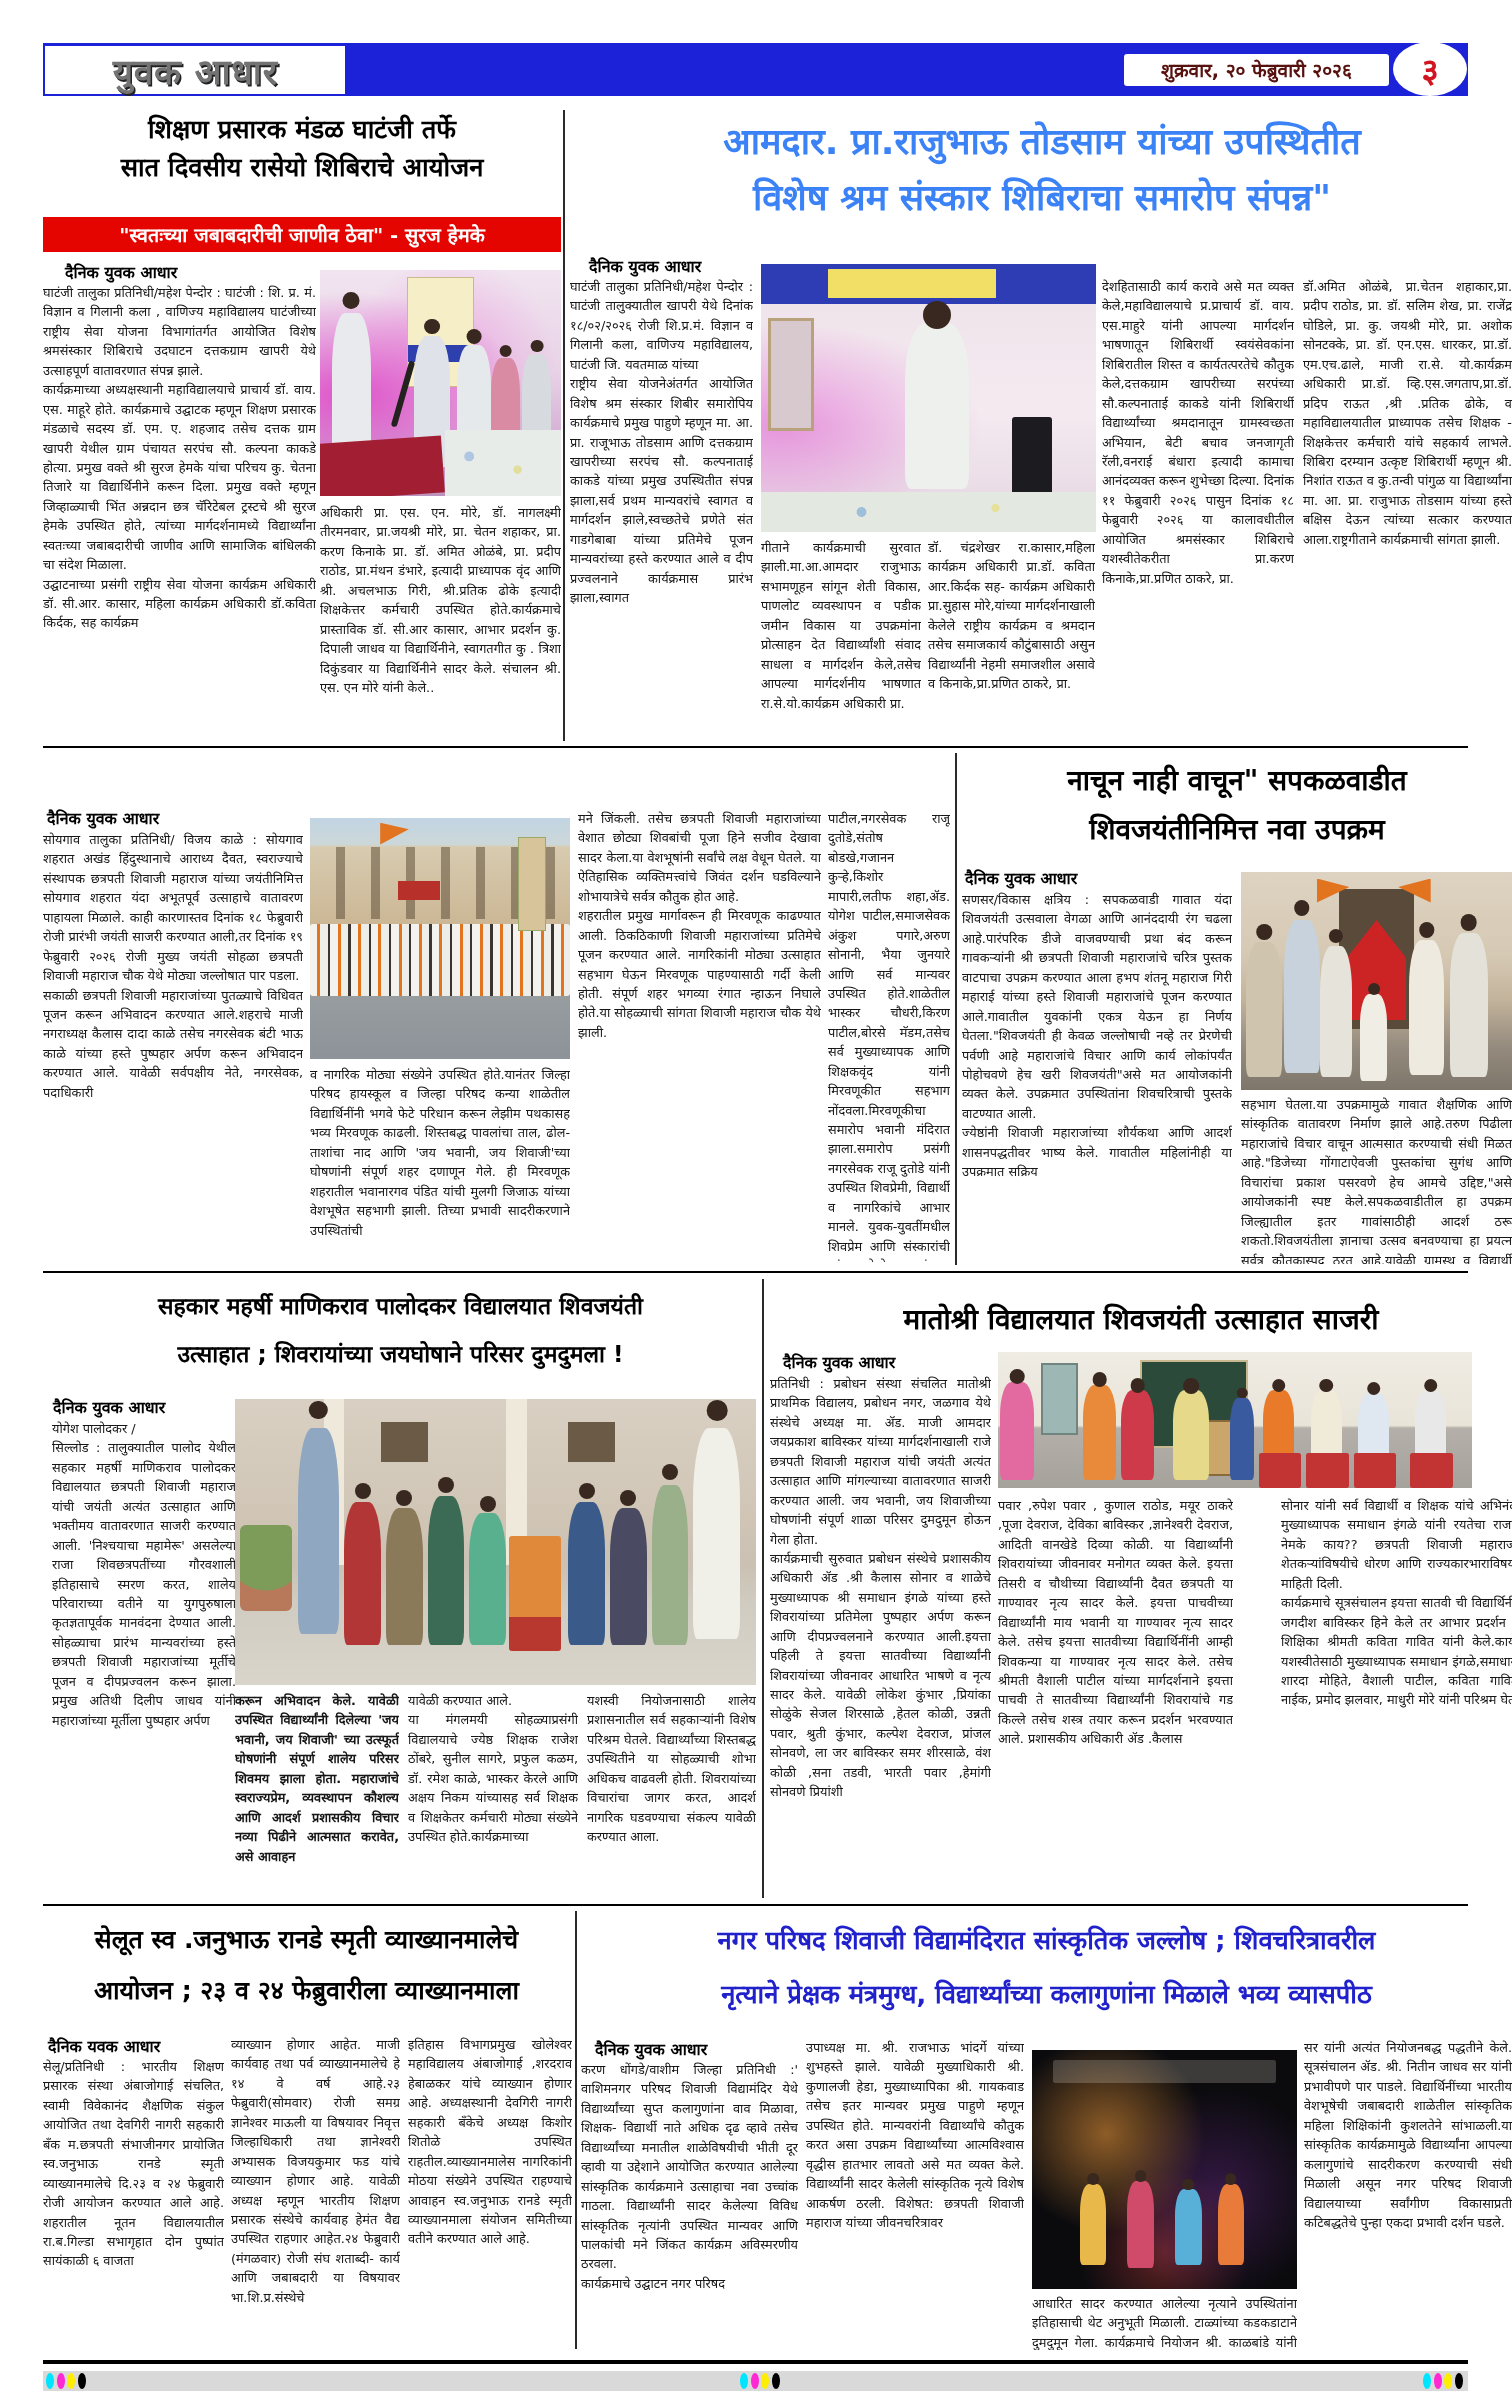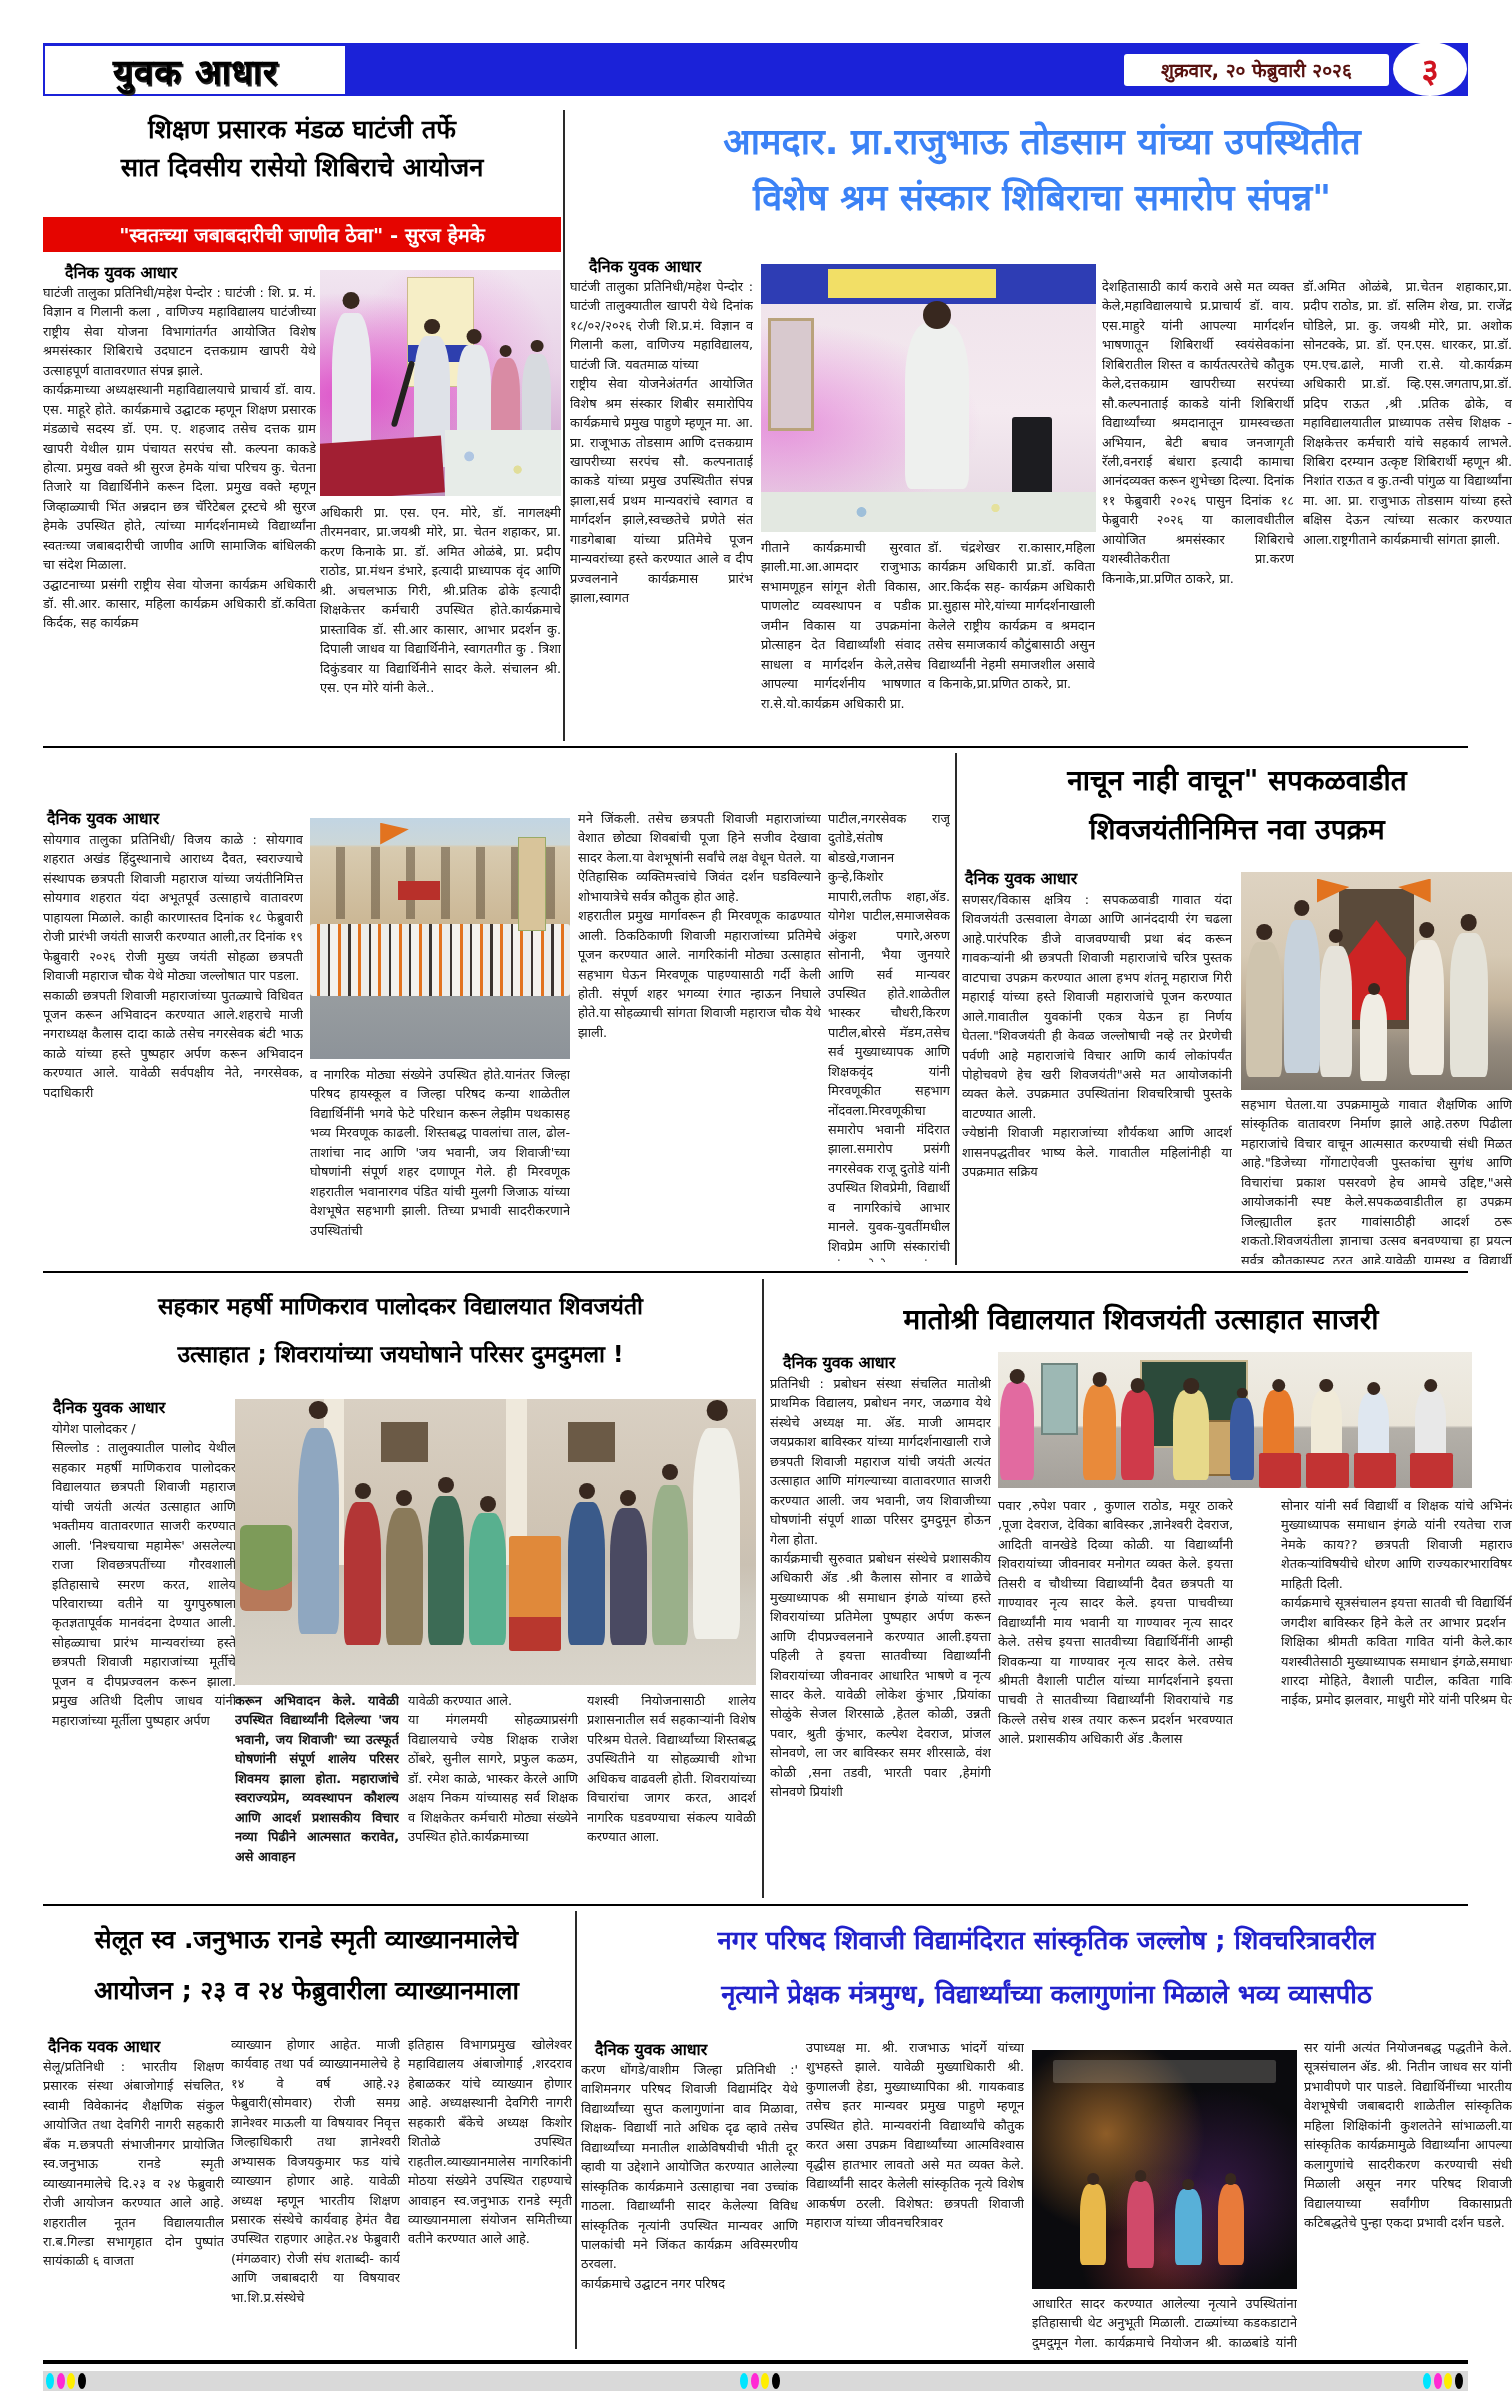--- a/index.html
+++ b/index.html
@@ -3,21 +3,21 @@
 <meta charset="utf-8">
 <style>
   html,body{margin:0;padding:0;background:#ffffff;}
   #page{position:relative;width:1512px;height:2401px;background:#ffffff;
         font-family:"DejaVu Sans",sans-serif;color:#151515;overflow:hidden;}
   .abs{position:absolute;}
   
   #mast{left:43px;top:43px;width:1425px;height:53px;background:#1b22d8;}
   #logoBox{left:45px;top:45px;width:300px;height:48px;background:#ffffff;
            display:flex;align-items:center;justify-content:center;}
-  #logoTxt{font-size:35px;font-weight:bold;color:#000000;text-shadow:1.5px 1.5px 0 #222;letter-spacing:0.8px;}
+  #logoTxt{font-size:35px;font-weight:bold;color:#737373;text-shadow:1.5px 1.5px 0 #222;letter-spacing:0.8px;}
   #dateBox{left:1124px;top:54px;width:265px;height:32px;background:#ffffff;border-radius:3px;
            display:flex;align-items:center;justify-content:center;font-size:19px;font-weight:bold;color:#57120f;}
   #pgCircle{left:1393px;top:42px;width:74px;height:54px;background:#ffffff;border-radius:50%;
             display:flex;align-items:center;justify-content:center;font-size:33px;font-weight:bold;color:#d01420;}
   
   .hl{font-weight:bold;color:#000;text-align:center;white-space:pre-line;overflow:hidden;}
   .hl-magenta{color:#3b82f6;text-align:center;}
   .hl-blue{color:#2121cc;}
   .banner-red{background:#e50500;color:#ffffff;font-weight:bold;display:flex;align-items:center;justify-content:center;overflow:hidden;}
   .byline{font-weight:bold;font-size:16px;color:#000;}

